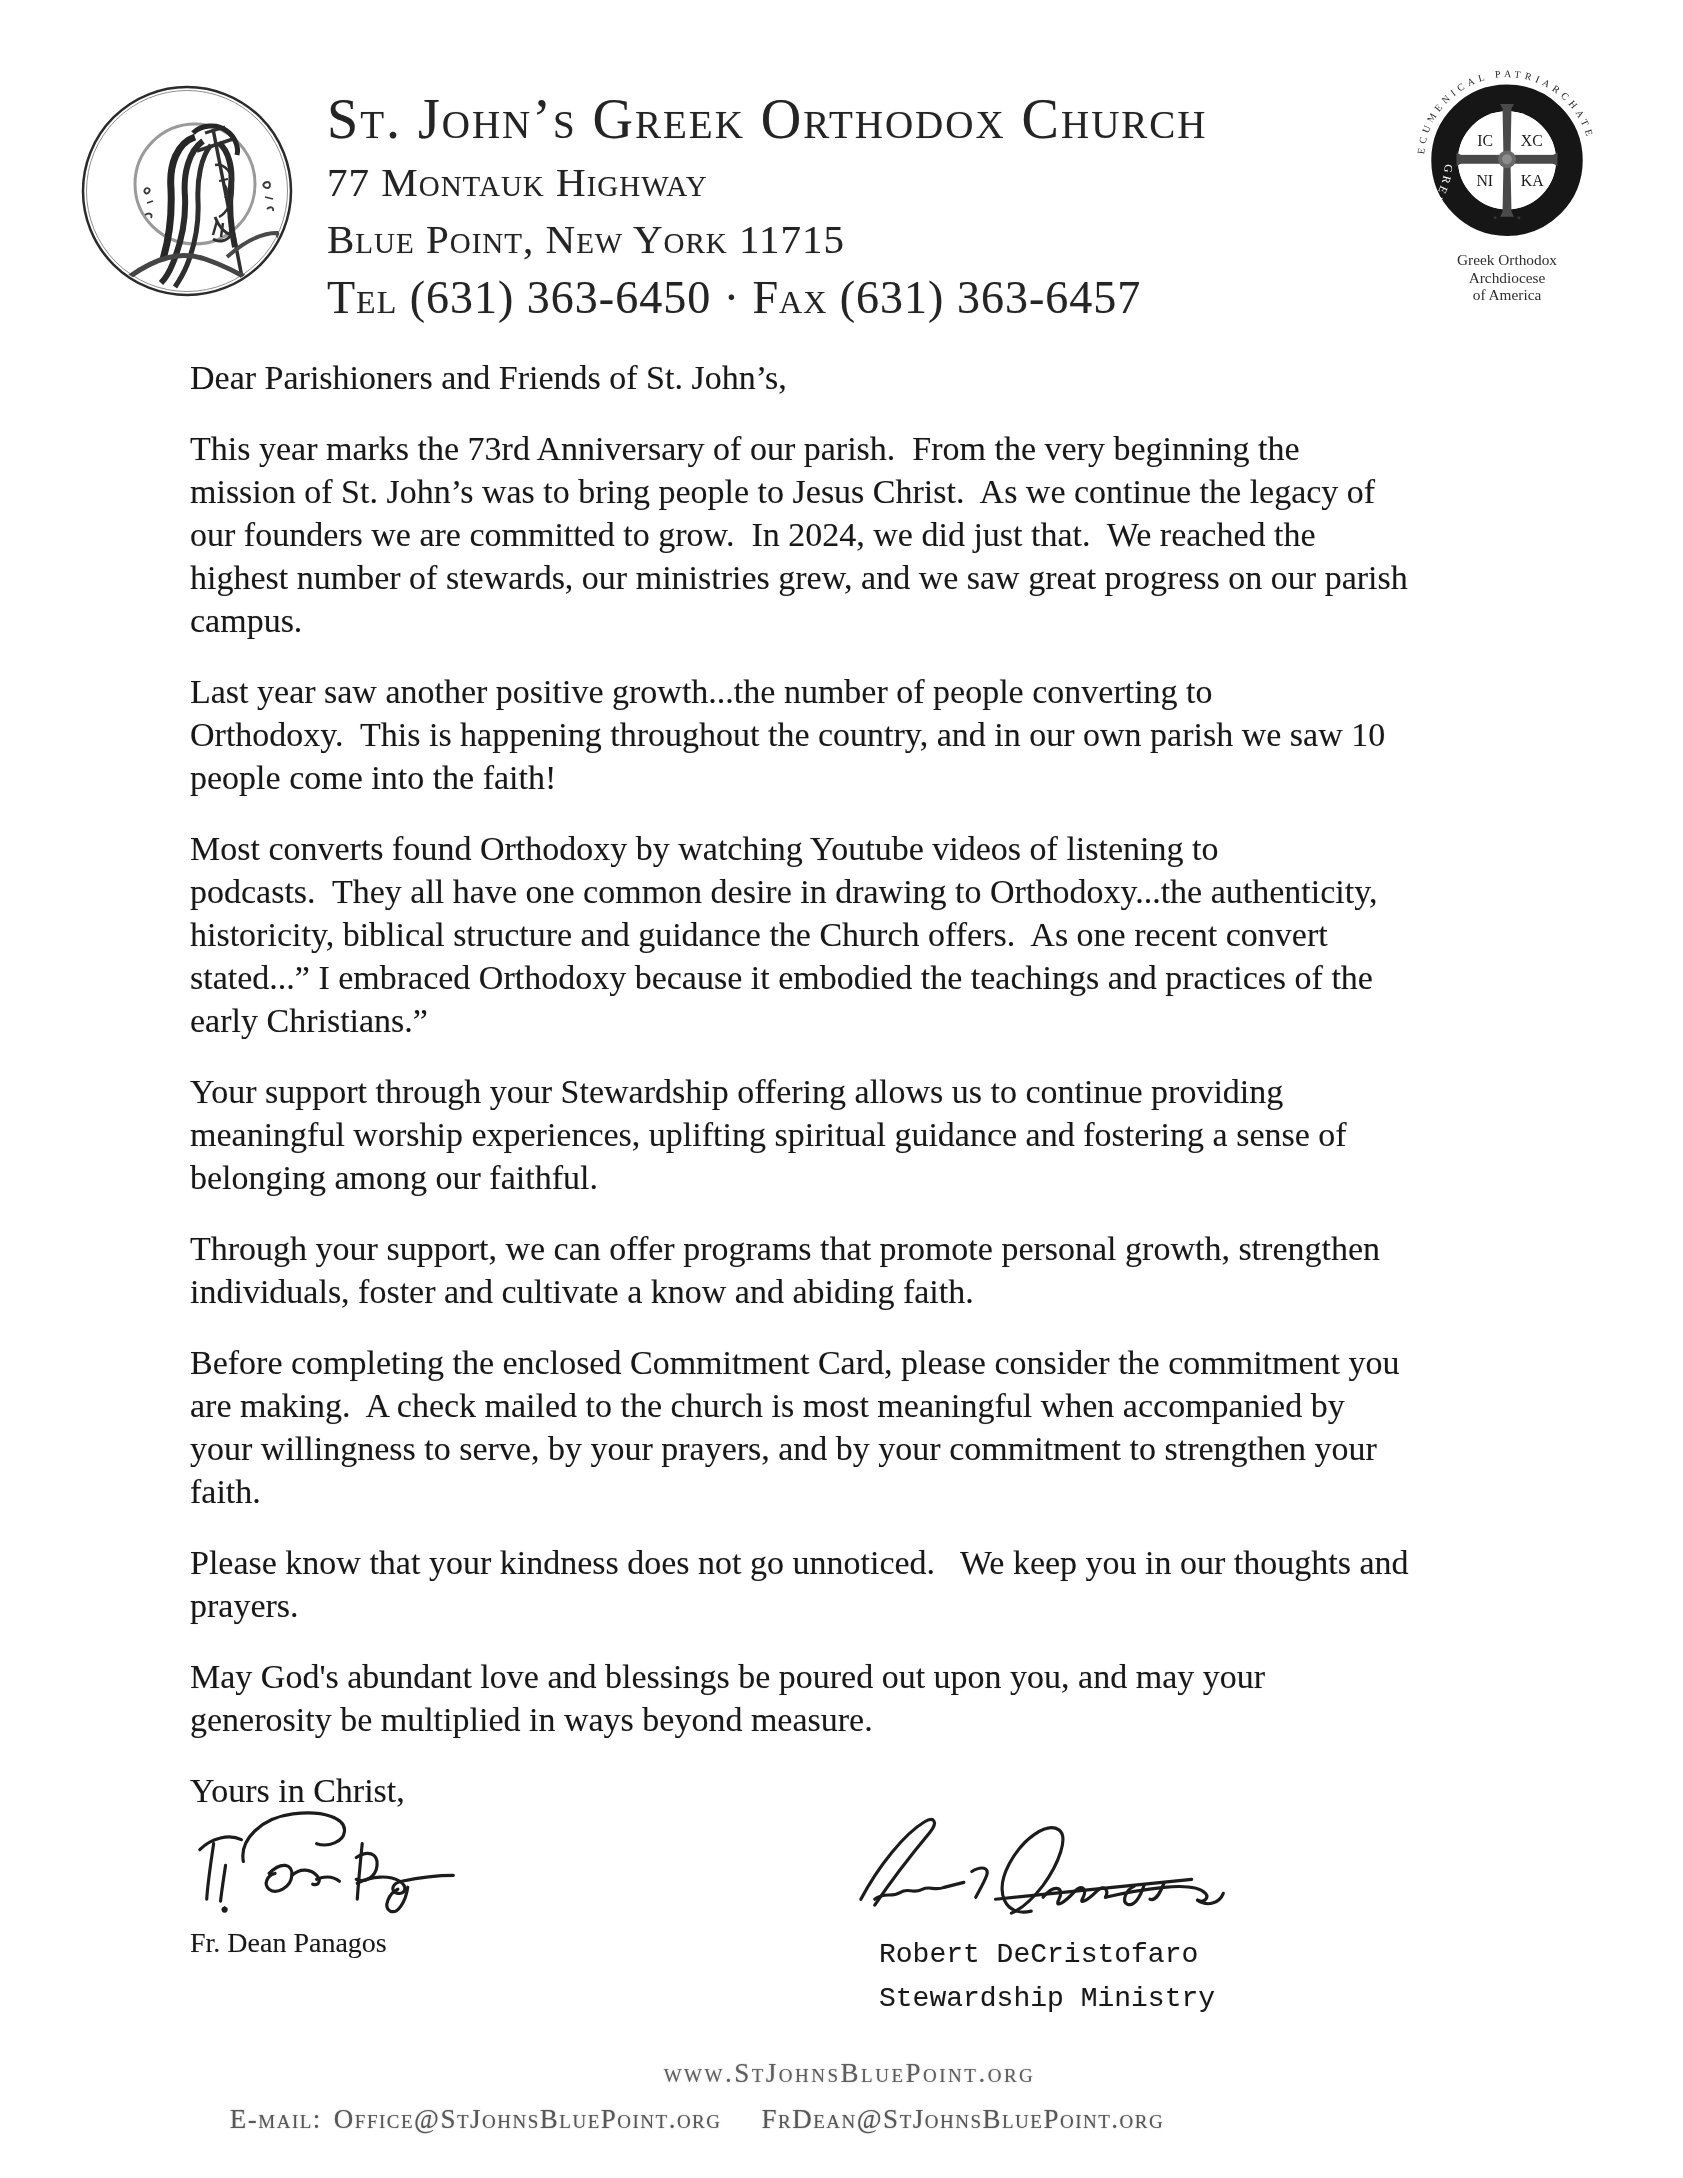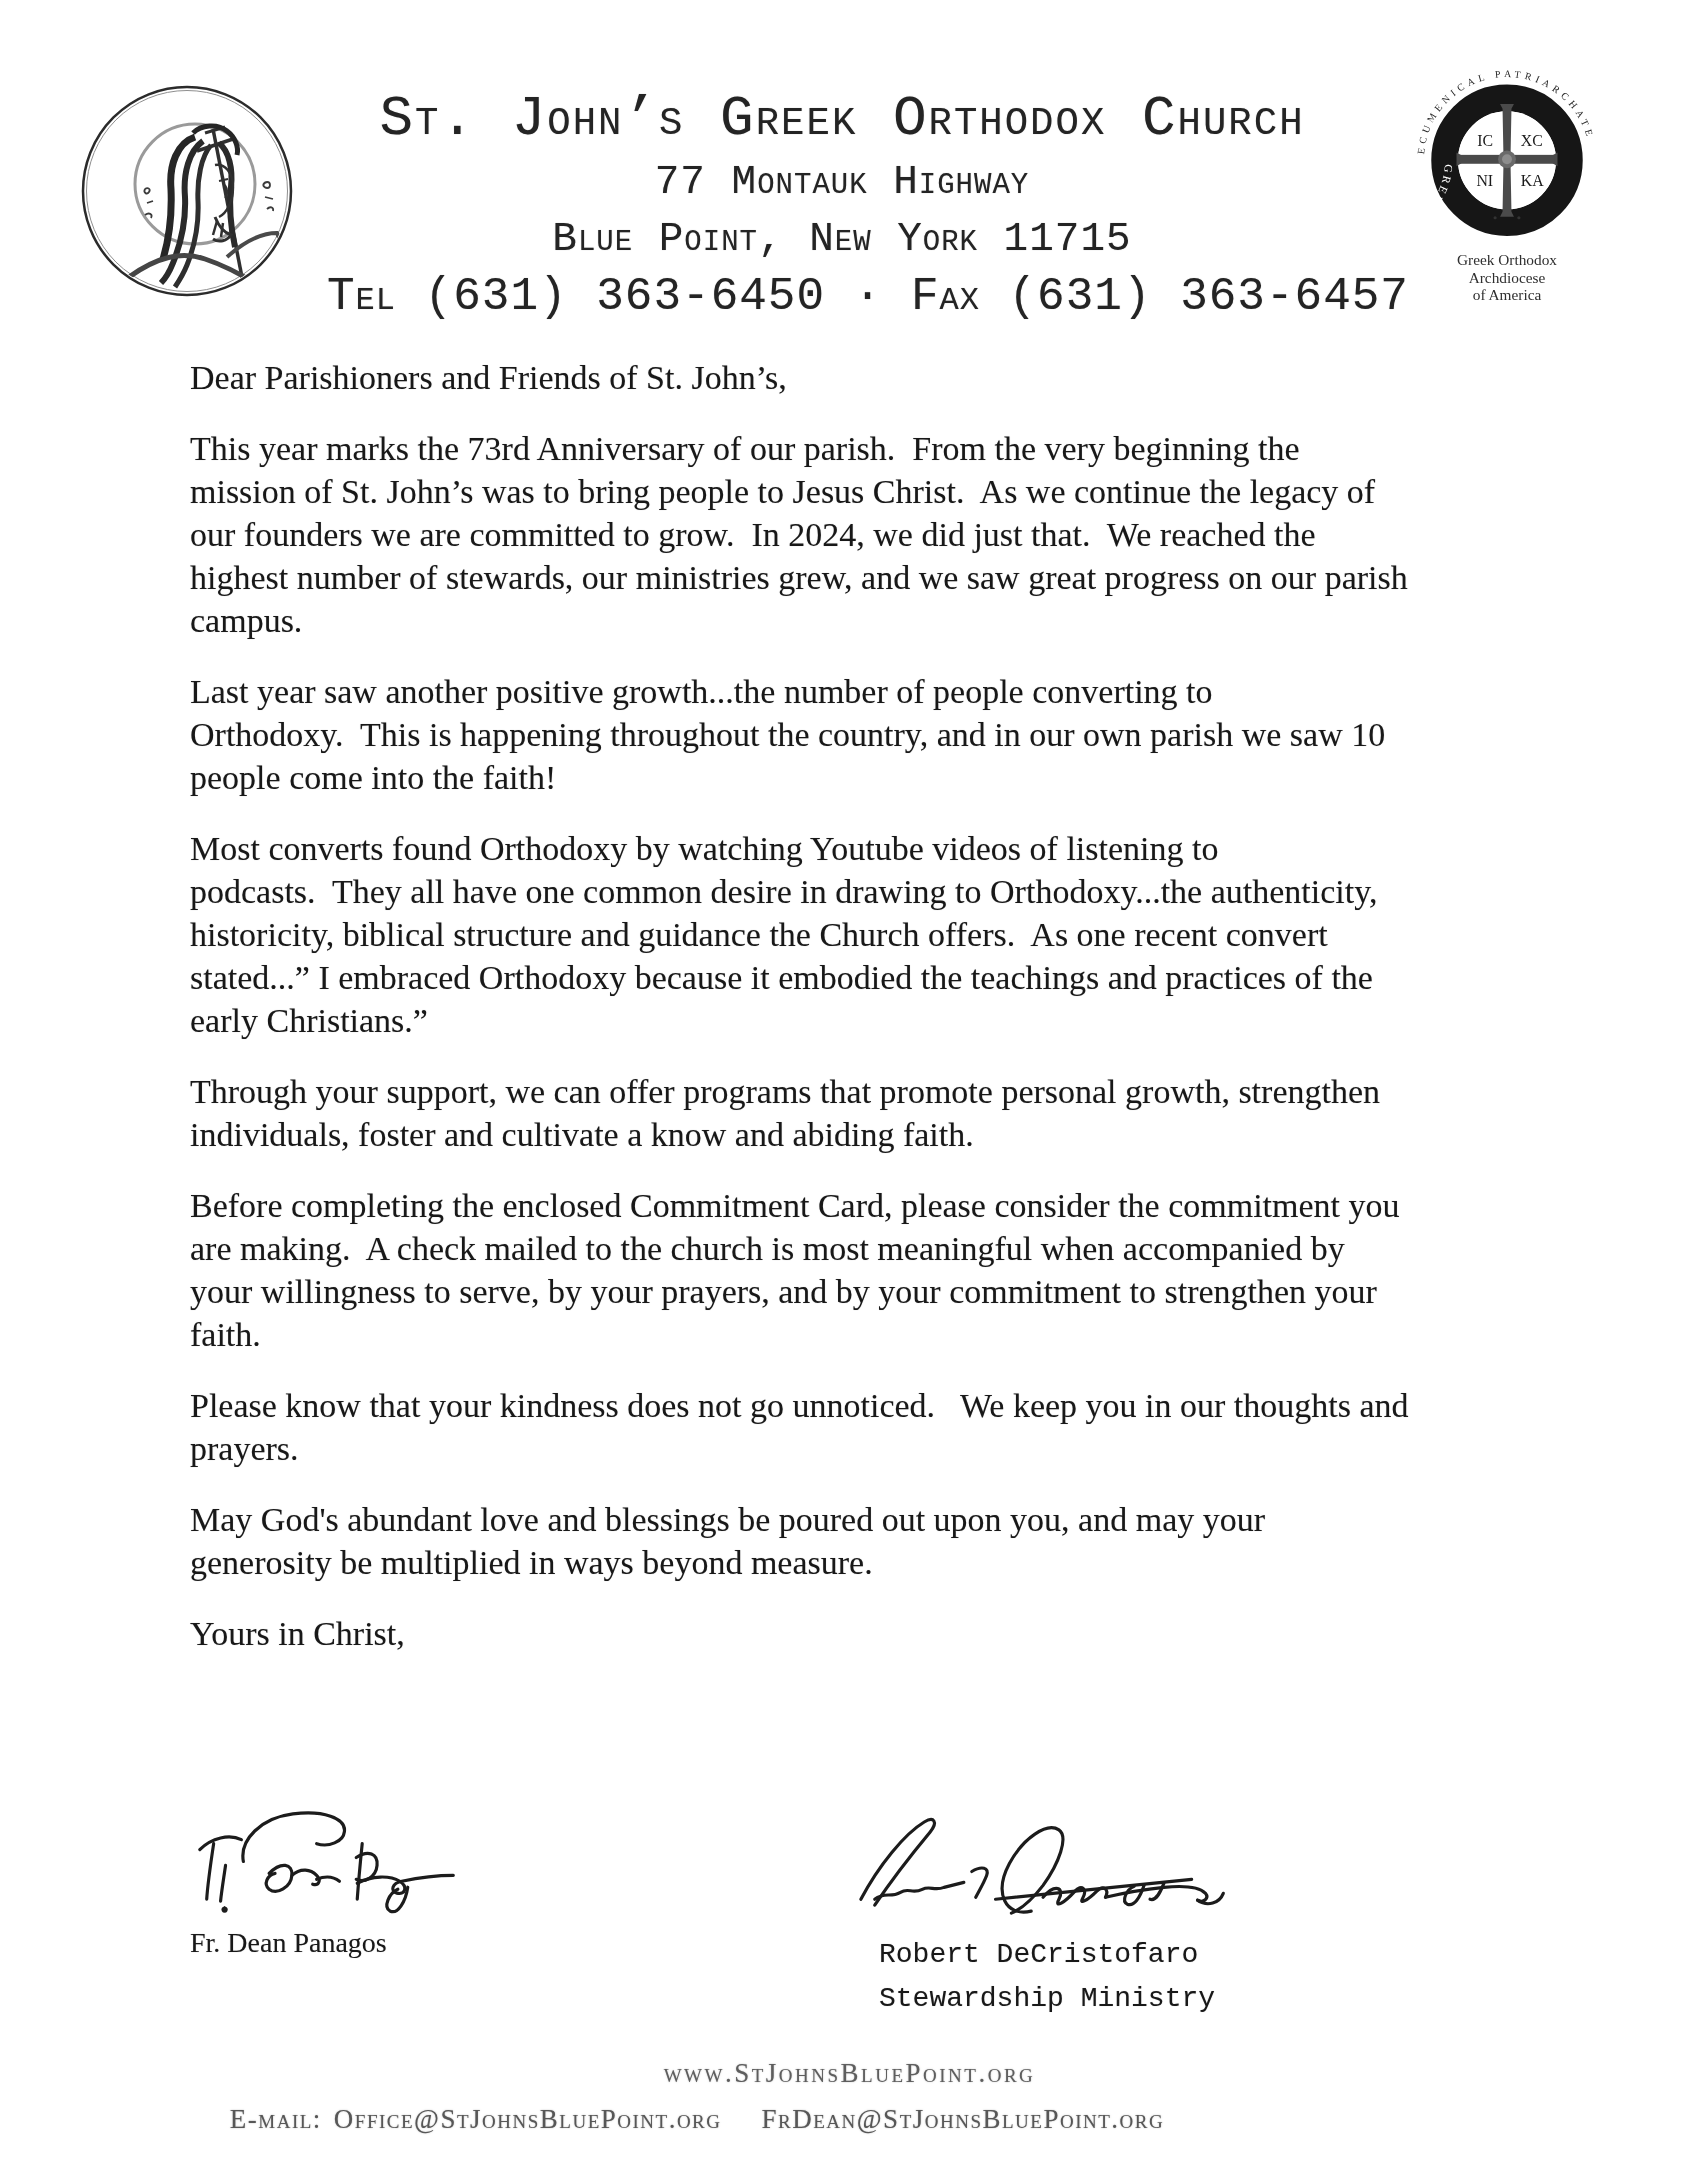--- a/index.html
+++ b/index.html
@@ -2,22 +2,22 @@
 <html><head>
 <meta charset="utf-8">
 <style>
   html,body{margin:0;padding:0;background:#e8e8e8;}
   .page{
     position:relative;width:1683px;height:2178px;background:#ffffff;
     font-family:"Liberation Serif",serif;color:#1b1b1b;overflow:hidden;
   }
   
   .header-text{
-    position:absolute;left:327px;top:85px;width:1030px;text-align:center;
-    color:#242424;text-shadow:0 0 1px rgba(40,40,40,.35);font-family:Liberation Mono, monospace;
+    position:absolute;left:327px;top:85px;width:1030px;text-align:left;
+    color:#242424;text-shadow:0 0 1px rgba(40,40,40,.35);
   }
   .church-name{font-size:56px;line-height:69px;font-variant:small-caps;letter-spacing:2px;white-space:nowrap;}
   .addr{font-size:41px;line-height:57px;font-variant:small-caps;letter-spacing:1px;white-space:nowrap;}
   .tel{font-size:46px;line-height:59px;font-variant:small-caps;letter-spacing:1px;white-space:nowrap;}
   .left-icon{position:absolute;left:77px;top:81px;width:220px;height:220px;}
   .seal{position:absolute;left:1408px;top:67px;width:198px;height:248px;}
   .seal text{font-family:"Liberation Serif",serif;}
   .seal .caption{font-family:"Liberation Sans",sans-serif;}
   
   .body-text{
@@ -133,20 +133,23 @@
 highest number of stewards, our ministries grew, and we saw great progress on our parish
 campus.</p>
     <p>Last year saw another positive growth...the number of people converting to
 Orthodoxy.  This is happening throughout the country, and in our own parish we saw 10
 people come into the faith!</p>
     <p>Most converts found Orthodoxy by watching Youtube videos of listening to
 podcasts.  They all have one common desire in drawing to Orthodoxy...the authenticity,
 historicity, biblical structure and guidance the Church offers.  As one recent convert
 stated...” I embraced Orthodoxy because it embodied the teachings and practices of the
 early Christians.”</p>
+    <p>Your support through your Stewardship offering allows us to continue providing
+meaningful worship experiences, uplifting spiritual guidance and fostering a sense of
+belonging among our faithful.</p>
     <p>Through your support, we can offer programs that promote personal growth, strengthen
 individuals, foster and cultivate a know and abiding faith.</p>
     <p>Before completing the enclosed Commitment Card, please consider the commitment you
 are making.  A check mailed to the church is most meaningful when accompanied by
 your willingness to serve, by your prayers, and by your commitment to strengthen your
 faith.</p>
     <p>Please know that your kindness does not go unnoticed.   We keep you in our thoughts and
 prayers.</p>
     <p>May God's abundant love and blessings be poured out upon you, and may your
 generosity be multiplied in ways beyond measure.</p>

